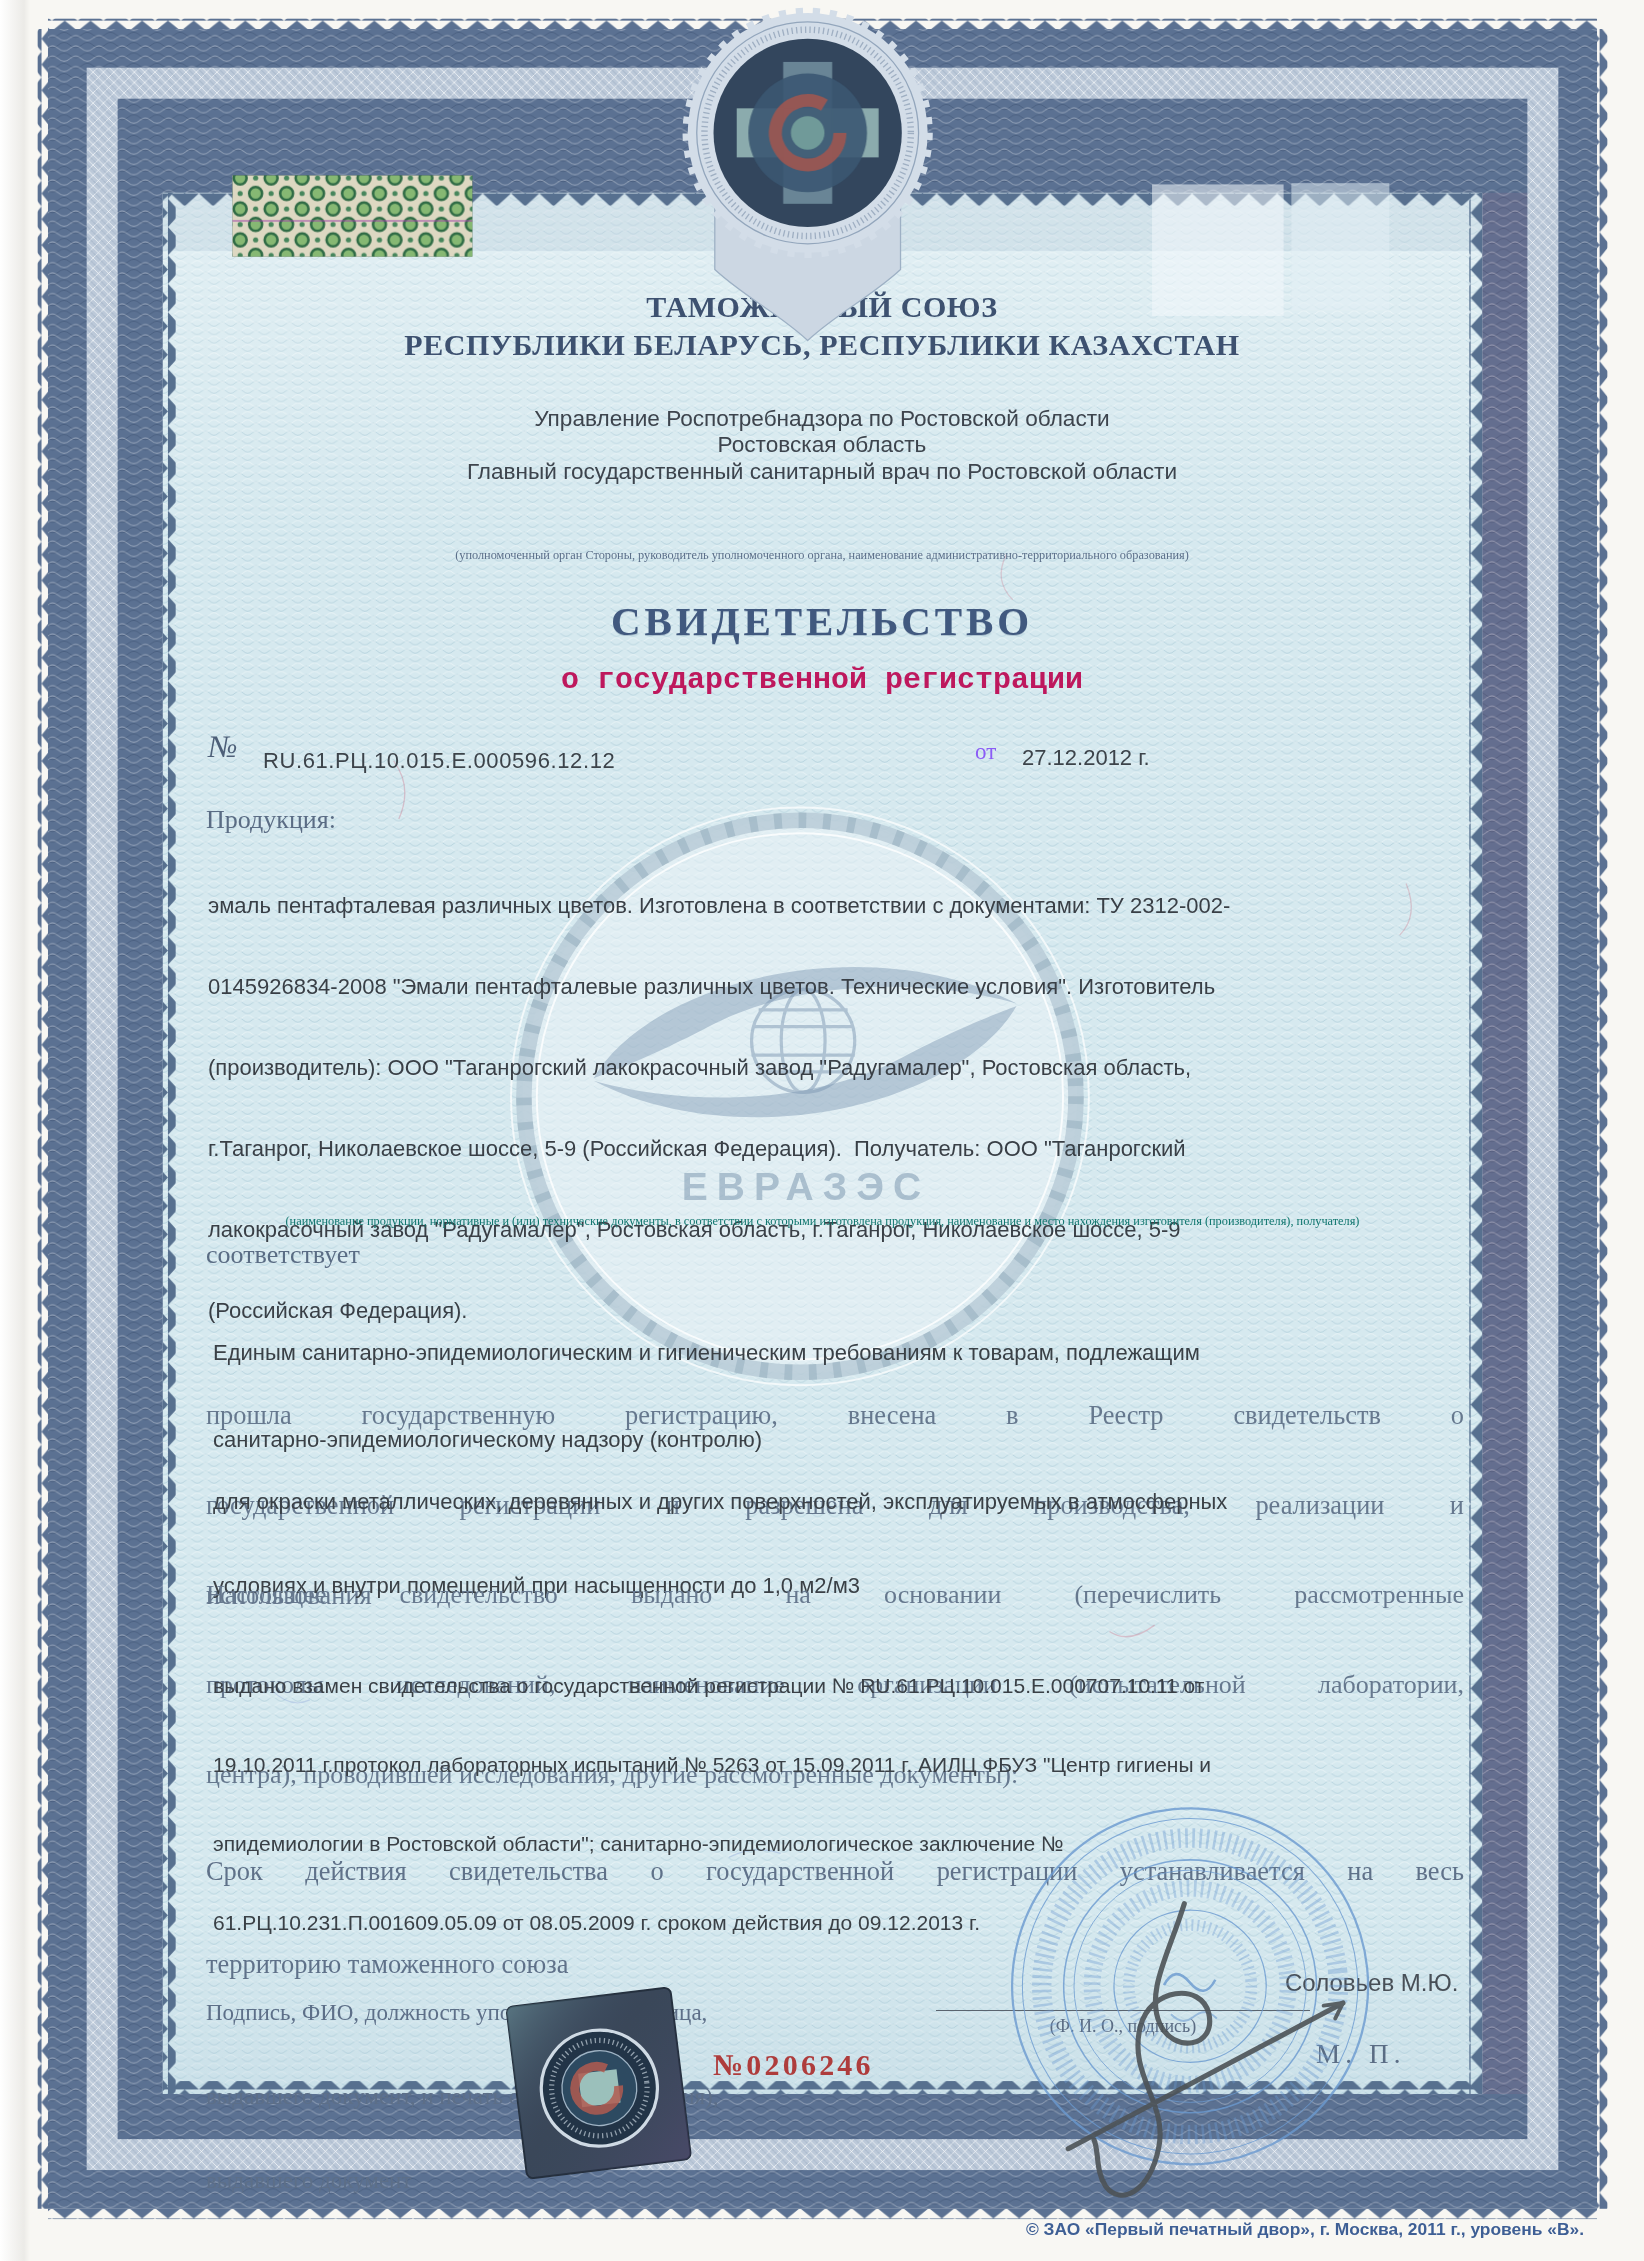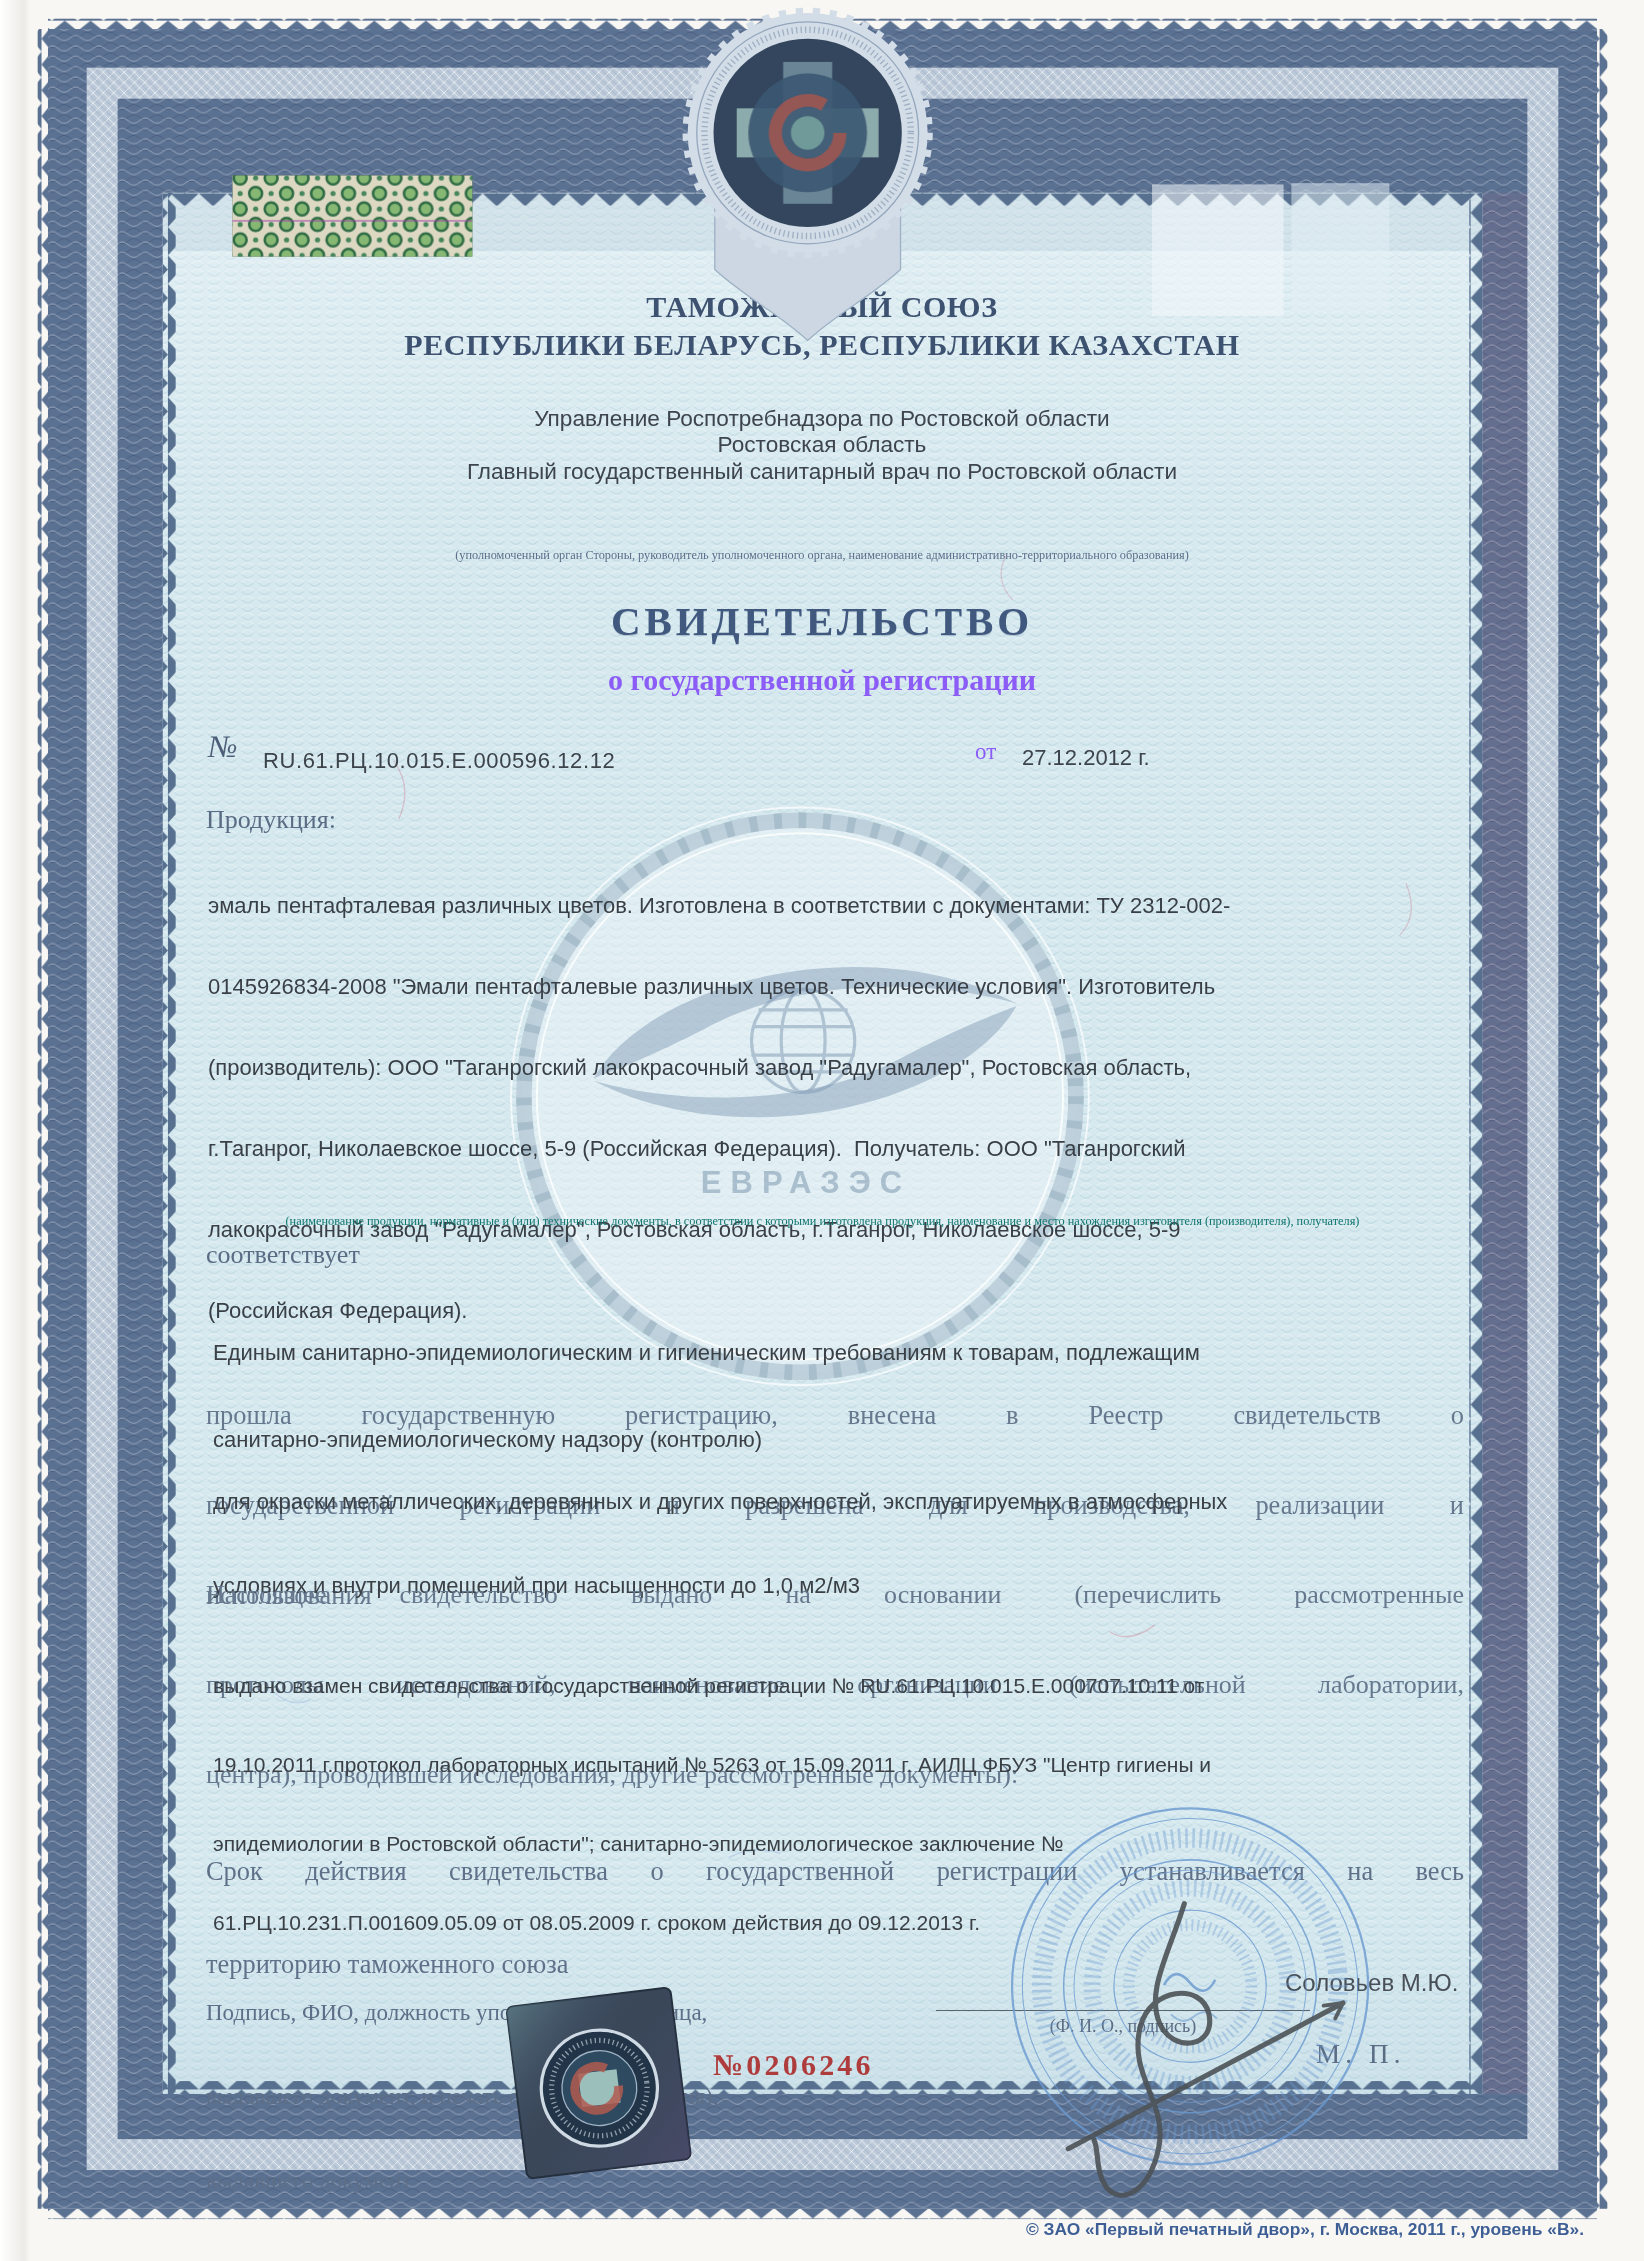--- a/index.html
+++ b/index.html
@@ -15,28 +15,28 @@
   .sans{font-family:"Liberation Sans","DejaVu Sans",sans-serif;}
   .line{display:block;}
   .jline{text-align:justify;text-align-last:justify;white-space:normal;}
 
   #union{left:177px;top:288px;width:1290px;font-size:30px;font-weight:bold;line-height:38px;
          color:#3d5170;letter-spacing:0.6px;}
   #authority{left:177px;top:406px;width:1290px;font-size:22.6px;line-height:26.4px;color:#3d444d;}
   #caption1{left:274px;top:548px;width:1096px;font-size:12.3px;color:#5a6e89;}
   #title{left:177px;top:597px;width:1290px;font-size:41px;font-weight:bold;letter-spacing:3.9px;
          color:#41597f;text-shadow:0 1.3px 0.6px rgba(65,90,125,.25);}
-  #subtitle{left:177px;top:663px;width:1290px;font-size:30px;font-weight:bold;color:#8b5cf6;}
+  #subtitle{left:177px;top:663px;width:1290px;font-size:30px;font-weight:bold;color:#be185d;font-family:Liberation Mono, monospace;}
   #numlabel{left:208px;top:729px;font-size:31px;font-style:italic;color:#4d5f78;}
   #numval{left:263px;top:748px;font-size:22px;letter-spacing:0.6px;color:#3c434a;}
   #datelabel{left:975px;top:739px;font-size:23px;color:#8b5cf6;}
   #dateval{left:1022px;top:745px;font-size:22px;color:#3c434a;}
   #prodlabel{left:206px;top:805px;font-size:26px;color:#5a6c84;}
   #prodlines{left:208px;top:838px;width:1264px;font-size:22px;line-height:27px;color:#393f46;}
-  #wmtext{left:606px;top:1165px;width:400px;font-size:31px;font-weight:bold;letter-spacing:9px;
+  #wmtext{left:606px;top:1165px;width:400px;font-size:39px;font-weight:bold;letter-spacing:9px;
           color:rgba(116,143,170,.5);}
   #caption2{left:184px;top:1214px;width:1277px;font-size:12.3px;color:#0f766e;}
   #conflabel{left:206px;top:1240px;font-size:26px;color:#5a6c84;}
   #conflines{left:213px;top:1280px;width:1258px;font-size:22px;line-height:29px;color:#3a4046;}
   #reglines{left:206px;top:1340px;width:1258px;font-size:26.4px;line-height:30px;color:#66788e;}
   #usagelines{left:213px;top:1432px;width:1258px;font-size:22px;line-height:28px;color:#3a4046;}
   #basislines{left:206px;top:1520px;width:1258px;font-size:26px;line-height:30px;color:#66788e;}
   #basisdocs{left:213px;top:1620px;width:1264px;font-size:21px;line-height:26.4px;color:#3a4046;}
   #validity{left:206px;top:1794px;width:1258px;font-size:26.4px;line-height:31px;color:#5f7189;}
   #signcap{left:206px;top:1943px;width:903px;font-size:23px;line-height:28px;color:#5d6f88;}

